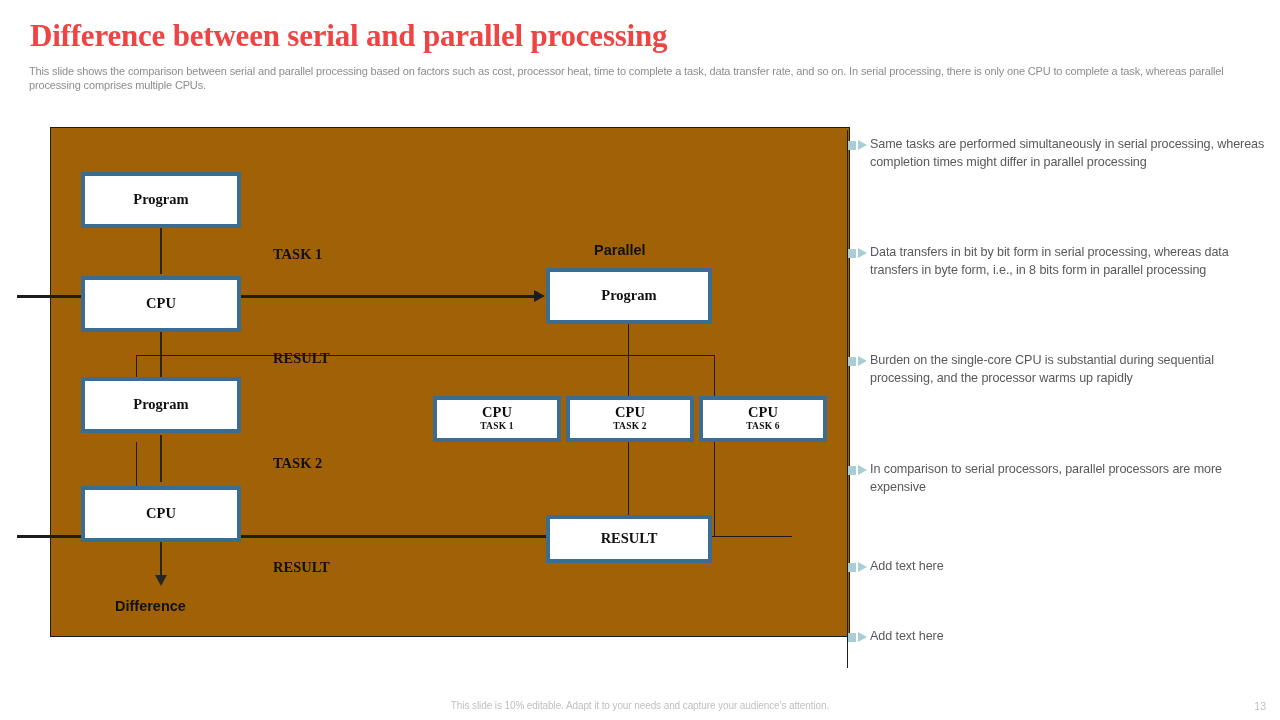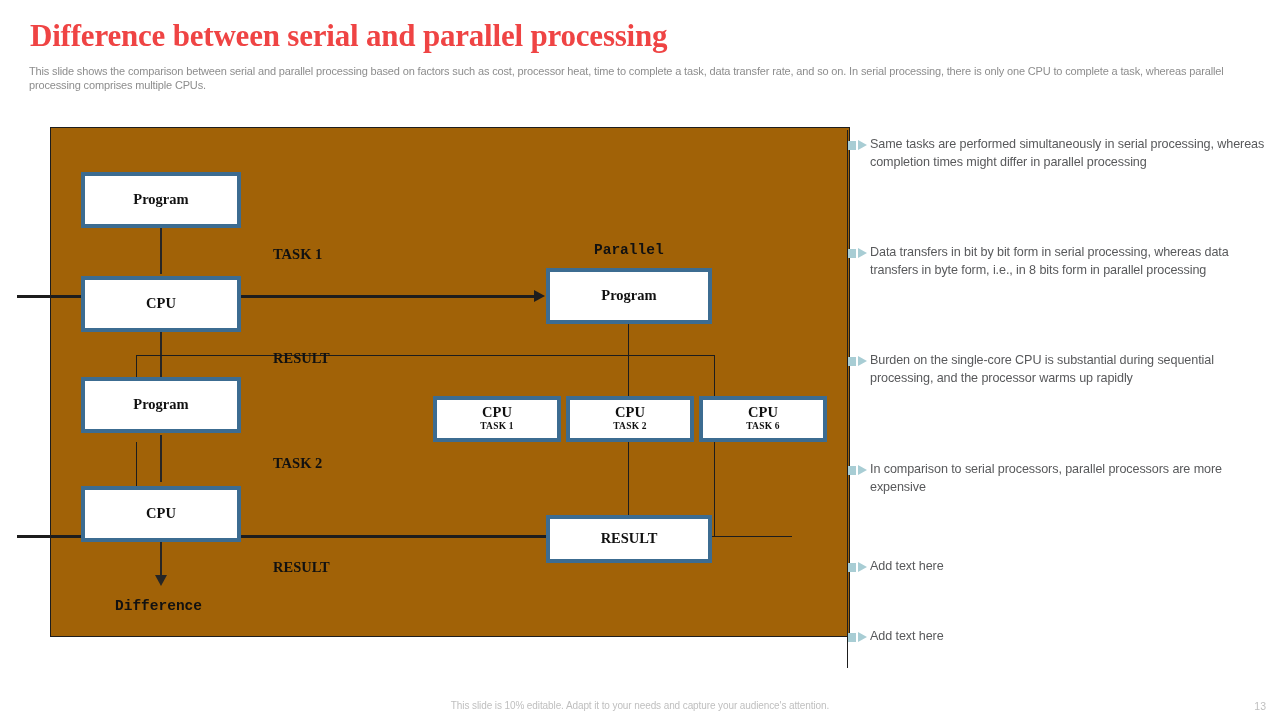--- a/index.html
+++ b/index.html
@@ -117,21 +117,21 @@
     position: absolute;
     font-family: "Liberation Serif", serif;
     font-weight: bold;
     font-size: 14.5px;
     color: #111111;
     white-space: nowrap;
     z-index: 3;
   }
   .flow-caption {
     position: absolute;
-    font-family: Liberation Mono, monospace;
+    font-family: Liberation Sans, sans-serif;
     font-weight: bold;
     font-size: 14.5px;
     color: #111111;
     white-space: nowrap;
     z-index: 3;
   }
 
   
   #bullets-divider {
     position: absolute;

